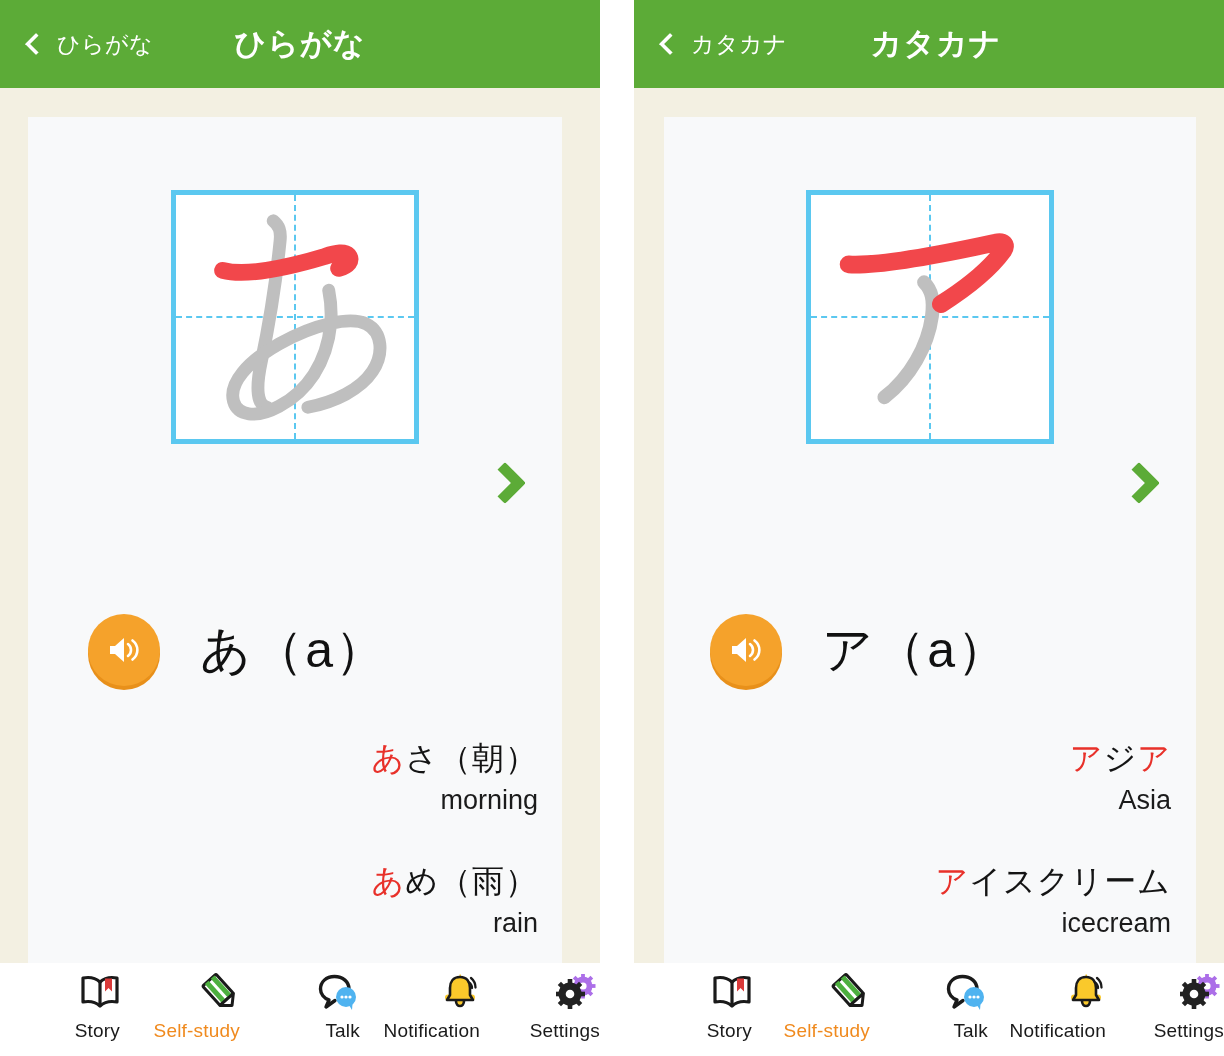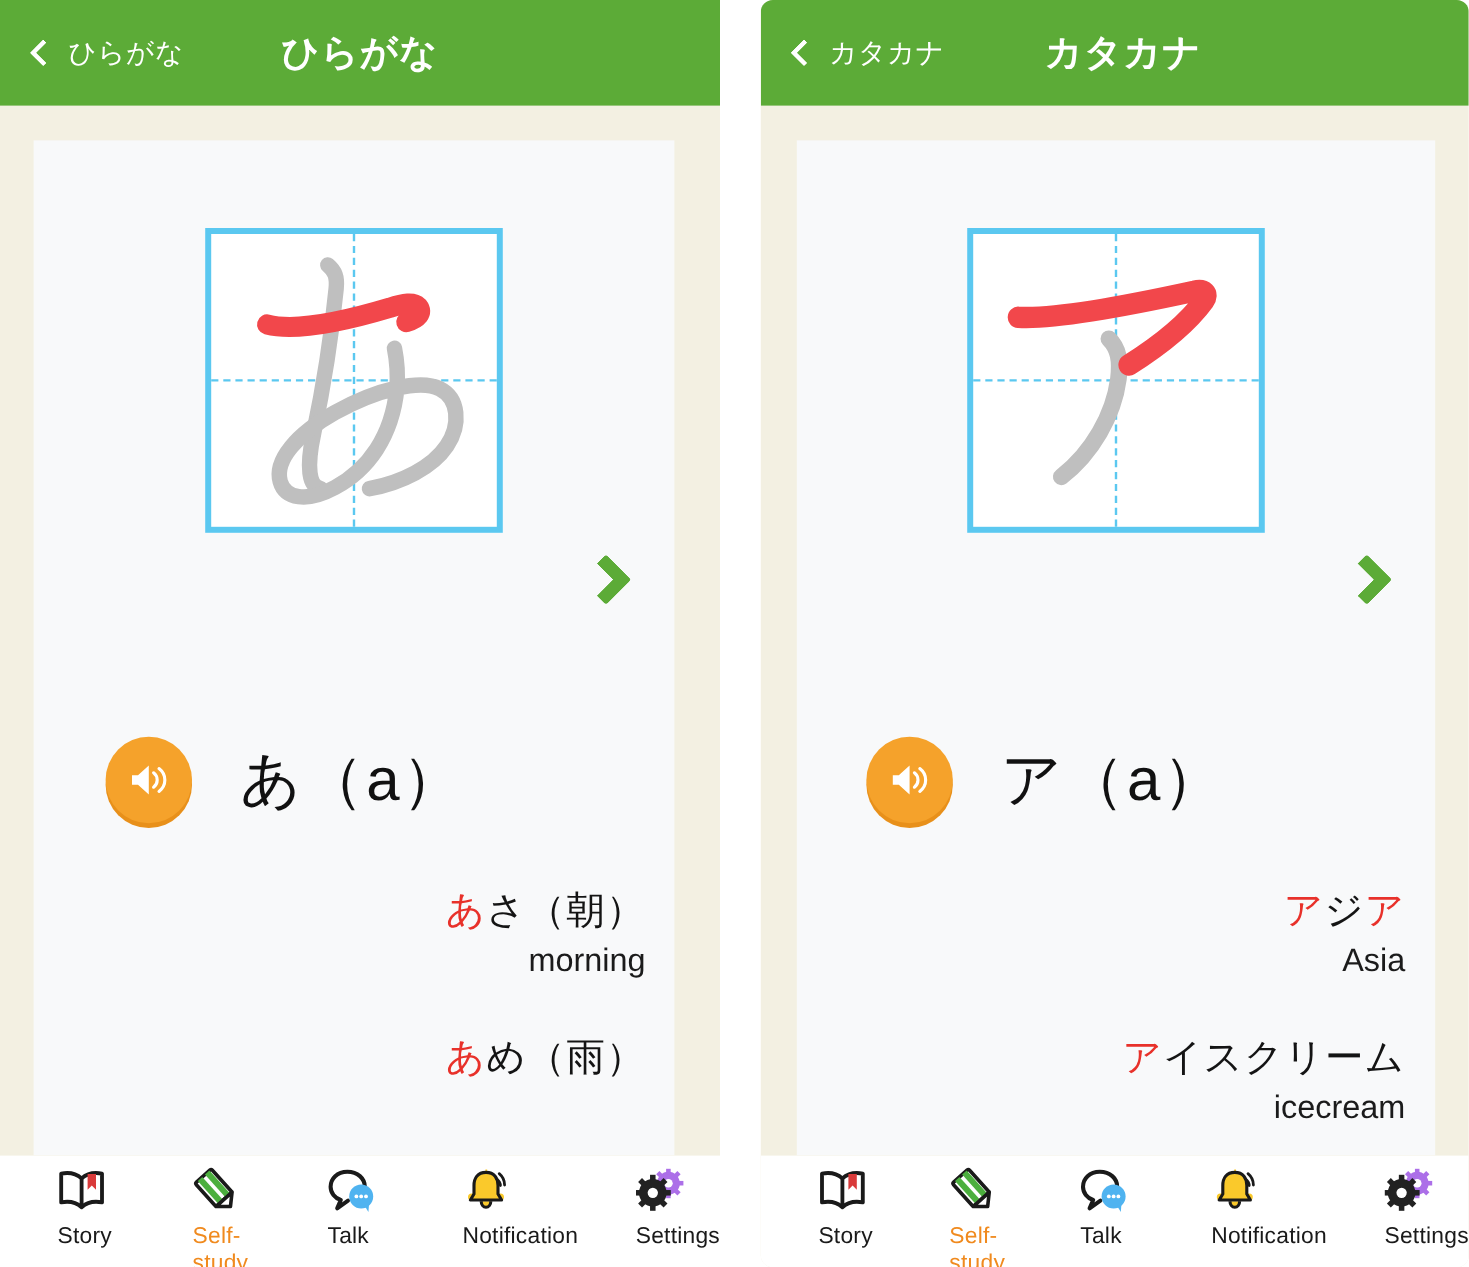--- a/index.html
+++ b/index.html
@@ -17,21 +17,21 @@
   .phone {
     position: relative;
     height: 1056px;
     background: #F3F0E2;
     display: flex;
     flex-direction: column;
     overflow: hidden;
   }
   .phone.left  { width: 600px; }
   .phone.gap   { width: 34px; background:#ffffff; }
-  .phone.right { width: 590px; border-radius: 10px; }
+  .phone.right { width: 590px; }
 
   
   .appbar {
     height: 88px;
     background: #5CAB37;
     position: relative;
     flex: 0 0 auto;
     display: flex;
     align-items: center;
   }
@@ -127,21 +127,21 @@
 
   
   .reading-row {
     position: absolute;
     left: 60px;
     top: 497px;
     display: flex;
     align-items: center;
     gap: 40px;
   }
-  .phone.right .reading-row { left: 58px; }
+  .phone.right .reading-row { left: 46px; }
   .speaker-btn {
     width: 72px; height: 72px;
     border-radius: 50%;
     background: #F5A22B;
     box-shadow: 0 4px 0 0 #E8901A;
     display: flex;
     align-items: center;
     justify-content: center;
     cursor: pointer;
     flex: 0 0 auto;
@@ -186,24 +186,23 @@
     flex: 0 0 auto;
     background: #ffffff;
     display: flex;
     align-items: flex-start;
     padding-top: 8px;
   }
   .tab {
     flex: 1 1 0;
     display: flex;
     flex-direction: column;
-    align-items: flex-start;
+    align-items: flex-end;
     gap: 7px;
     cursor: pointer;
-    padding-left: 48px;
   }
   .tab-icon {
     height: 42px;
     display: flex;
     align-items: center;
     justify-content: center;
   }
   .tab-label {
     font-size: 19px;
     color: #1a1a1a;
@@ -264,20 +263,21 @@
           <div class="vocab-item">
             <div class="vocab-jp">
               <span class="hl">あ</span><span>さ（朝）</span>
             </div>
             <div class="vocab-en">morning</div>
           </div>
           <div class="vocab-item">
             <div class="vocab-jp">
               <span class="hl">あ</span><span>め（雨）</span>
             </div>
+            <div class="vocab-en">rain</div>
           </div>
         </div>
 
       </div>
     </div>
 
     <div class="tabbar">
       <div class="tab">
         <div class="tab-icon">
           <svg width="40" height="34" viewBox="0 0 40 34">

